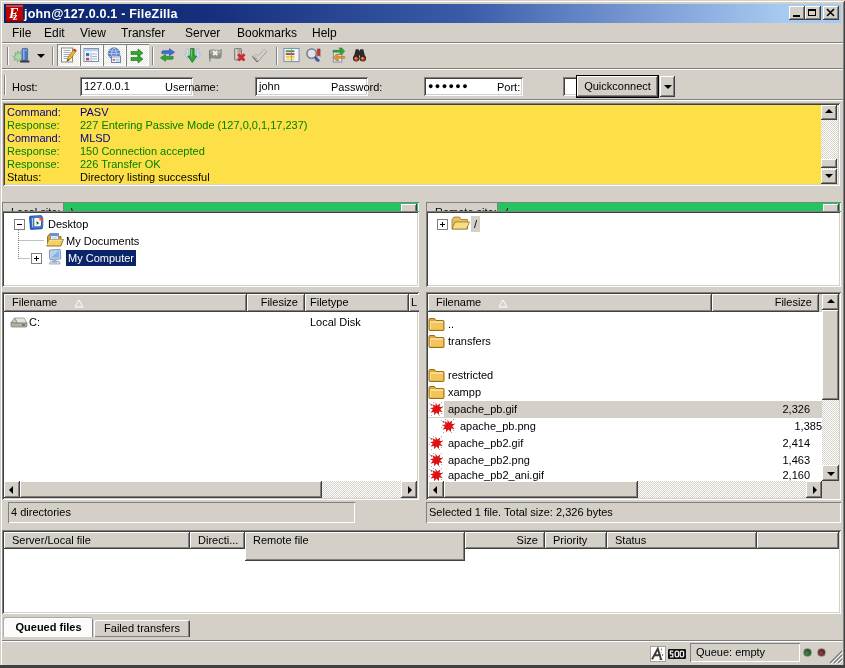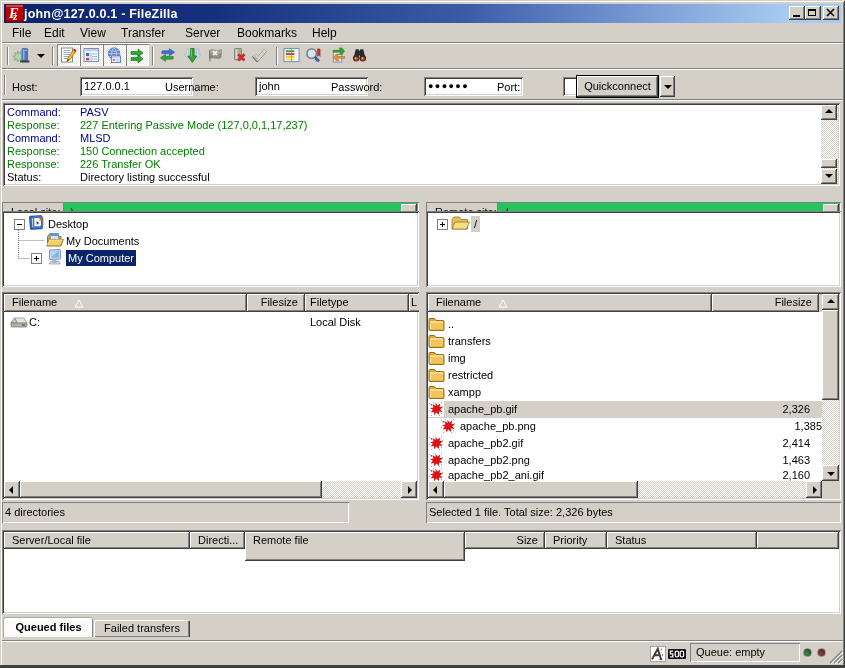--- a/index.html
+++ b/index.html
@@ -26,21 +26,21 @@
 .vsep { position:absolute; top:47px; width:2px; height:18px; border-left:1px solid #808080; border-right:1px solid #fff; }
 .ticon { position:absolute; top:47px; width:17px; height:17px; }
 .tbtn-tog { position:absolute; top:44px; width:23px; height:22px; box-shadow: inset 1px 1px 0 #808080, inset -1px -1px 0 #fff; }
 .tbtn-tog svg { position:absolute; left:3px; top:3px; }
 
 .qlabel { position:absolute; top:81px; font-size:11px; }
 .qinput { position:absolute; top:77px; height:19px; background:#fff;
   box-shadow: inset 1px 1px 0 #808080, inset -1px -1px 0 #fff, inset 2px 2px 0 #404040, inset -2px -2px 0 #d4d0c8;
   font-size:11px; line-height:19px; padding-left:4px;margin-left:36px; }
 
-#log { left:3px; top:103px; width:837px; height:83px; background:#ffffff; }
+#log { left:3px; top:103px; width:837px; height:83px; background:#fde047; }
 .logline { position:absolute; left:0; width:100%; height:13px; font-size:11px; line-height:13px; }
 .logline .lab { position:absolute; left:4px; }
 .logline .val { position:absolute; left:77px; white-space:pre; }
 .c-cmd { color:#00008b; }
 .c-rsp { color:#008000; }
 
 .comborow { position:absolute; top:202px; height:33px; box-shadow: inset 1px 1px 0 #808080, inset -1px -1px 0 #fff; background:#22c55e; }
 .combolabel { position:absolute; left:1px; top:1px; bottom:1px; background:#d4d0c8; font-size:11px; line-height:19px; padding-left:8px; border-right:1px solid #808080; }
 .combobtn { position:absolute; top:2px; width:16px; height:17px; }
 .arrow-dn { position:absolute; width:0; height:0; border-left:4px solid transparent; border-right:4px solid transparent; border-top:4px solid #000; }
@@ -404,26 +404,20 @@
             <use href="#folder"></use>
           </svg>
           <span class="abs" style="left:20px">..</span>
         </div>
       <div class="frow" style="left:0;top:18px;width:394px">
           <svg class="abs" style="left:0;top:0" width="18" height="16" viewBox="0 0 18 16">
             <use href="#folder"></use>
           </svg>
           <span class="abs" style="left:20px">transfers</span>
         </div>
-      <div class="frow" style="left:0;top:35px;width:394px">
-          <svg class="abs" style="left:0;top:0" width="18" height="16" viewBox="0 0 18 16">
-            <use href="#folder"></use>
-          </svg>
-          <span class="abs" style="left:20px">img</span>
-        </div>
       <div class="frow" style="left:0;top:69px;width:394px">
           <svg class="abs" style="left:0;top:0" width="18" height="16" viewBox="0 0 18 16">
             <use href="#folder"></use>
           </svg>
           <span class="abs" style="left:20px">xampp</span>
         </div>
       <div class="frow" style="left:0;top:52px;width:394px">
           <svg class="abs" style="left:0;top:0" width="18" height="16" viewBox="0 0 18 16">
             <use href="#folder"></use>
           </svg>
@@ -481,21 +475,21 @@
           <div class="tri-l" style="top:5px"></div>
         </div>
       <div class="sthumb" style="left:16px;top:0;width:194px;height:17px"></div>
       <div class="sbtn" style="left:378px;top:0;width:16px;height:17px">
           <div class="tri-r" style="top:5px"></div>
         </div>
     </div>
     <div class="abs" style="left:396px;top:189px;width:17px;height:17px;background:#d4d0c8"></div>
   </div>
 
-  <div class="statstrip" style="left:2px;width:347px">4 directories</div>
+  <div class="statstrip" style="left:8px;width:347px">4 directories</div>
   <div class="statstrip" style="left:426px;width:415px">Selected 1 file. Total size: 2,326 bytes</div>
 
   <div id="queuebox" class="abs sunk2">
     <div class="hdrrow" style="height:17px">
       <div class="hdrcell" style="left:0;width:186px;height:17px">Server/Local file</div>
       <div class="hdrcell" style="left:186px;width:55px;height:17px">Directi...</div>
       <div class="hdrcell" style="left:241px;width:220px;height:29px">Remote file</div>
       <div class="hdrcell r" style="left:461px;width:80px;height:17px">Size</div>
       <div class="hdrcell" style="left:541px;width:62px;height:17px">Priority</div>
       <div class="hdrcell" style="left:603px;width:150px;height:17px">Status</div>

